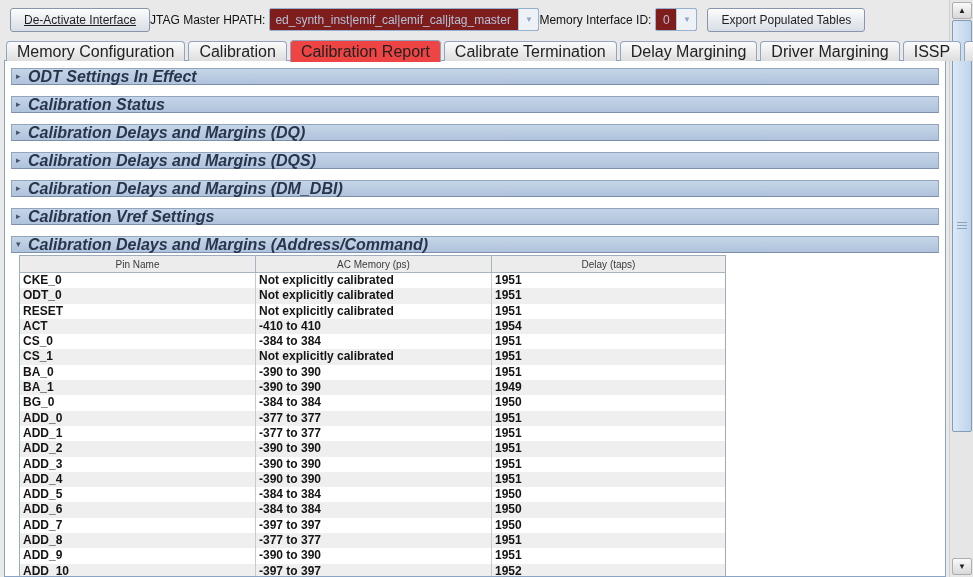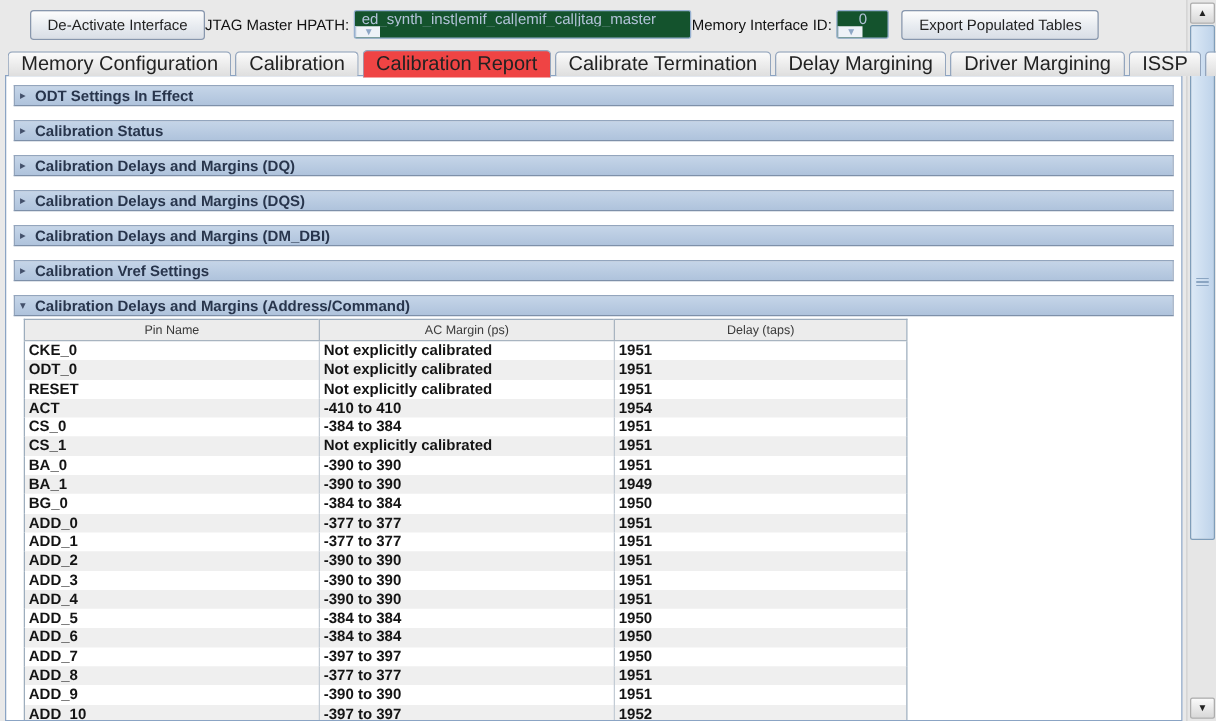--- a/index.html
+++ b/index.html
@@ -18,26 +18,26 @@
     display:flex; align-items:center;
   }
   .btn {
     height:24px; padding:0 13px;
     background:linear-gradient(#fdfdfd,#e7ebf0 55%,#d9dee6);
     border:1px solid #8796ad; border-radius:3px;
     font-size:12px; color:#1f1f1f;
     display:flex; align-items:center; white-space:nowrap;
     cursor:default;
   }
-  .btn-deactivate { margin-left:24px; }
+  .btn-deactivate { margin-left:10px;text-decoration:underline; }
   .tb-label { margin-left:0; white-space:nowrap; color:#111; }
   .combo {
     display:flex; height:23px; margin-left:4px;
     border:1px solid #96b0d0; border-radius:2px;
-    background:#14532d; overflow:hidden;flex-direction:column;
+    background:#7f1d1d; overflow:hidden;
   }
   .combo .combo-value {
     display:flex; align-items:center; padding:0 5px;
     color:#b3c3d9; white-space:nowrap; overflow:hidden;
   }
   .combo .combo-arrow {
     width:20px; display:flex; align-items:center; justify-content:center;
     border-left:1px solid #b6c7db; background:#eef2f7;
     color:#8ea7c6; font-size:8px;
   }
@@ -77,21 +77,21 @@
     display:flex; align-items:center;
     background:linear-gradient(#c5d5e8,#afc3dc);
     border:1px solid #93a5bd; border-bottom-color:#7e90a9;
     padding:0 4px; cursor:default;
   }
   .section-bar:first-child { margin-top:7px; }
   .section-arrow {
     width:12px; font-size:9px; color:#44516b; line-height:1;
   }
   .section-label {
-    font-weight:bold; font-size:12px; color:#28354c; white-space:nowrap;
+    font-weight:bold; font-size:16px; color:#28354c; white-space:nowrap;font-style:italic;
   }
 
   
   .table-wrap { margin:2px 0 0 14px; }
   table.actable {
     border-collapse:collapse; table-layout:fixed; width:706px;
     border:1px solid #9dadbd;
   }
   table.actable th {
     height:17px; background:#ececec;
@@ -205,21 +205,21 @@
   <div class="table-wrap">
     <table class="actable">
       <colgroup>
           <col class="c1">
           <col class="c2">
           <col class="c3">
         </colgroup>
       <thead>
         <tr>
           <th>Pin Name</th>
-          <th>AC Margin (ps)</th>
+          <th>AC Memory (ps)</th>
           <th>Delay (taps)</th>
         </tr>
       </thead>
       <tbody id="table-body">
           <tr>
             <td>CKE_0</td>
             <td>Not explicitly calibrated</td>
             <td>1951</td>
           </tr>
           <tr>

